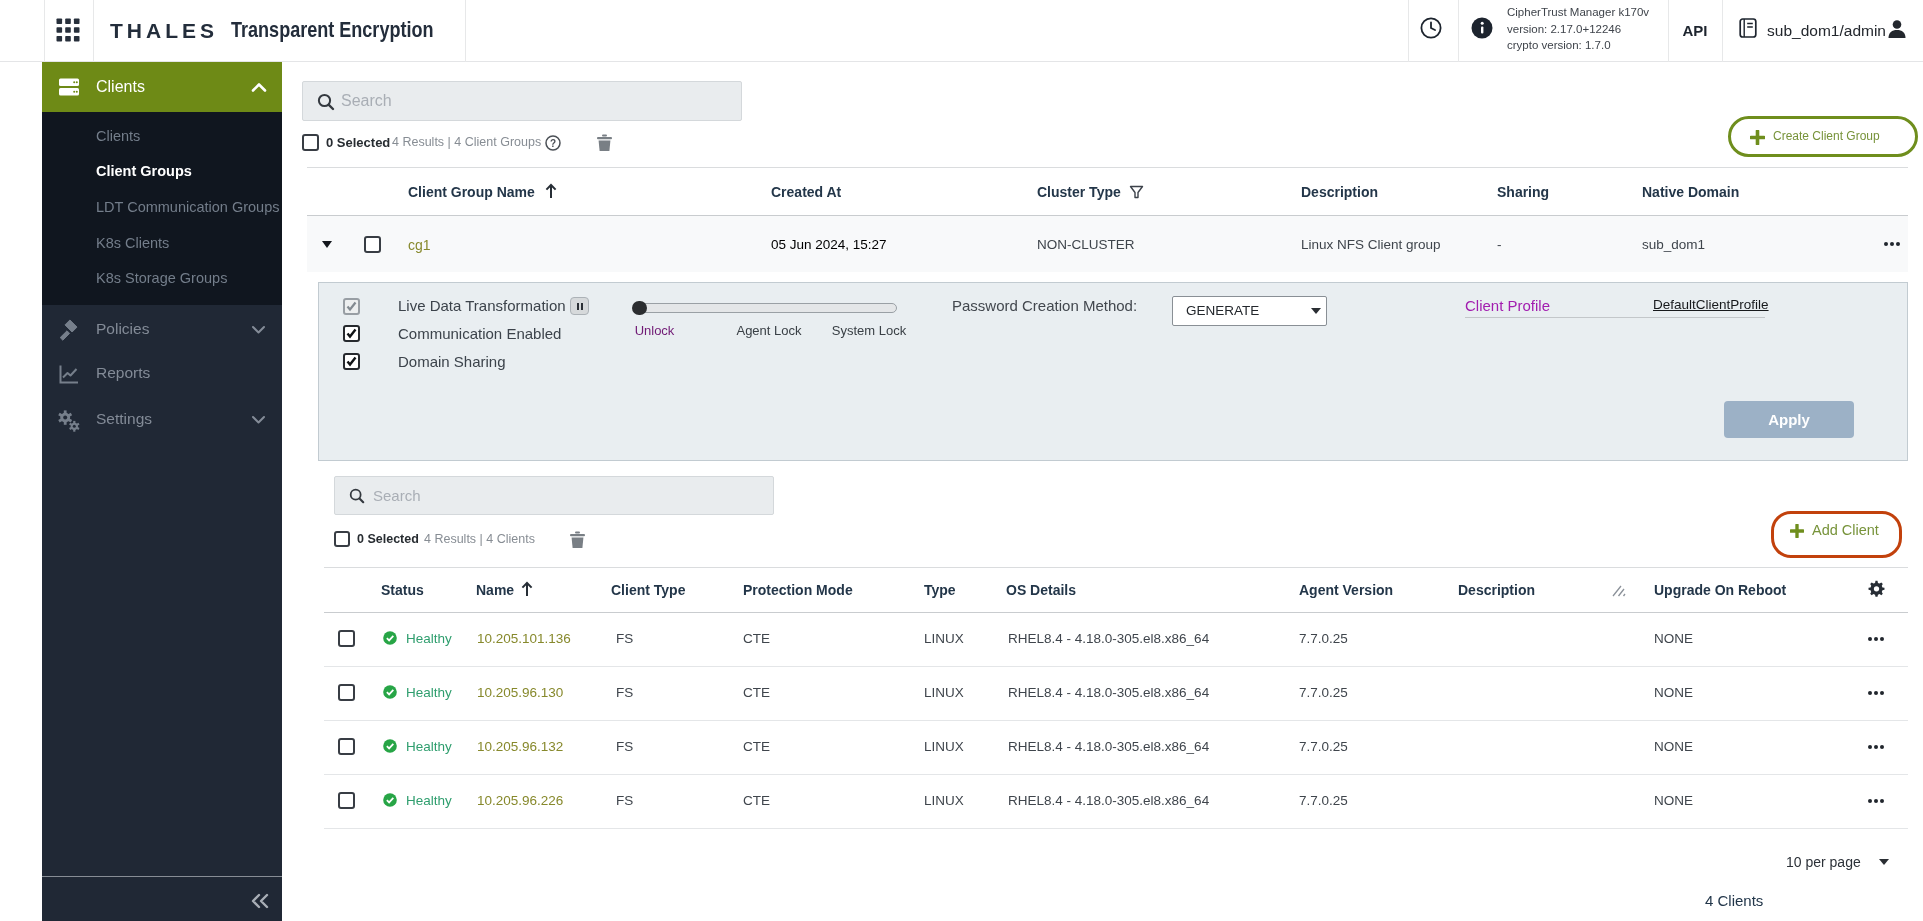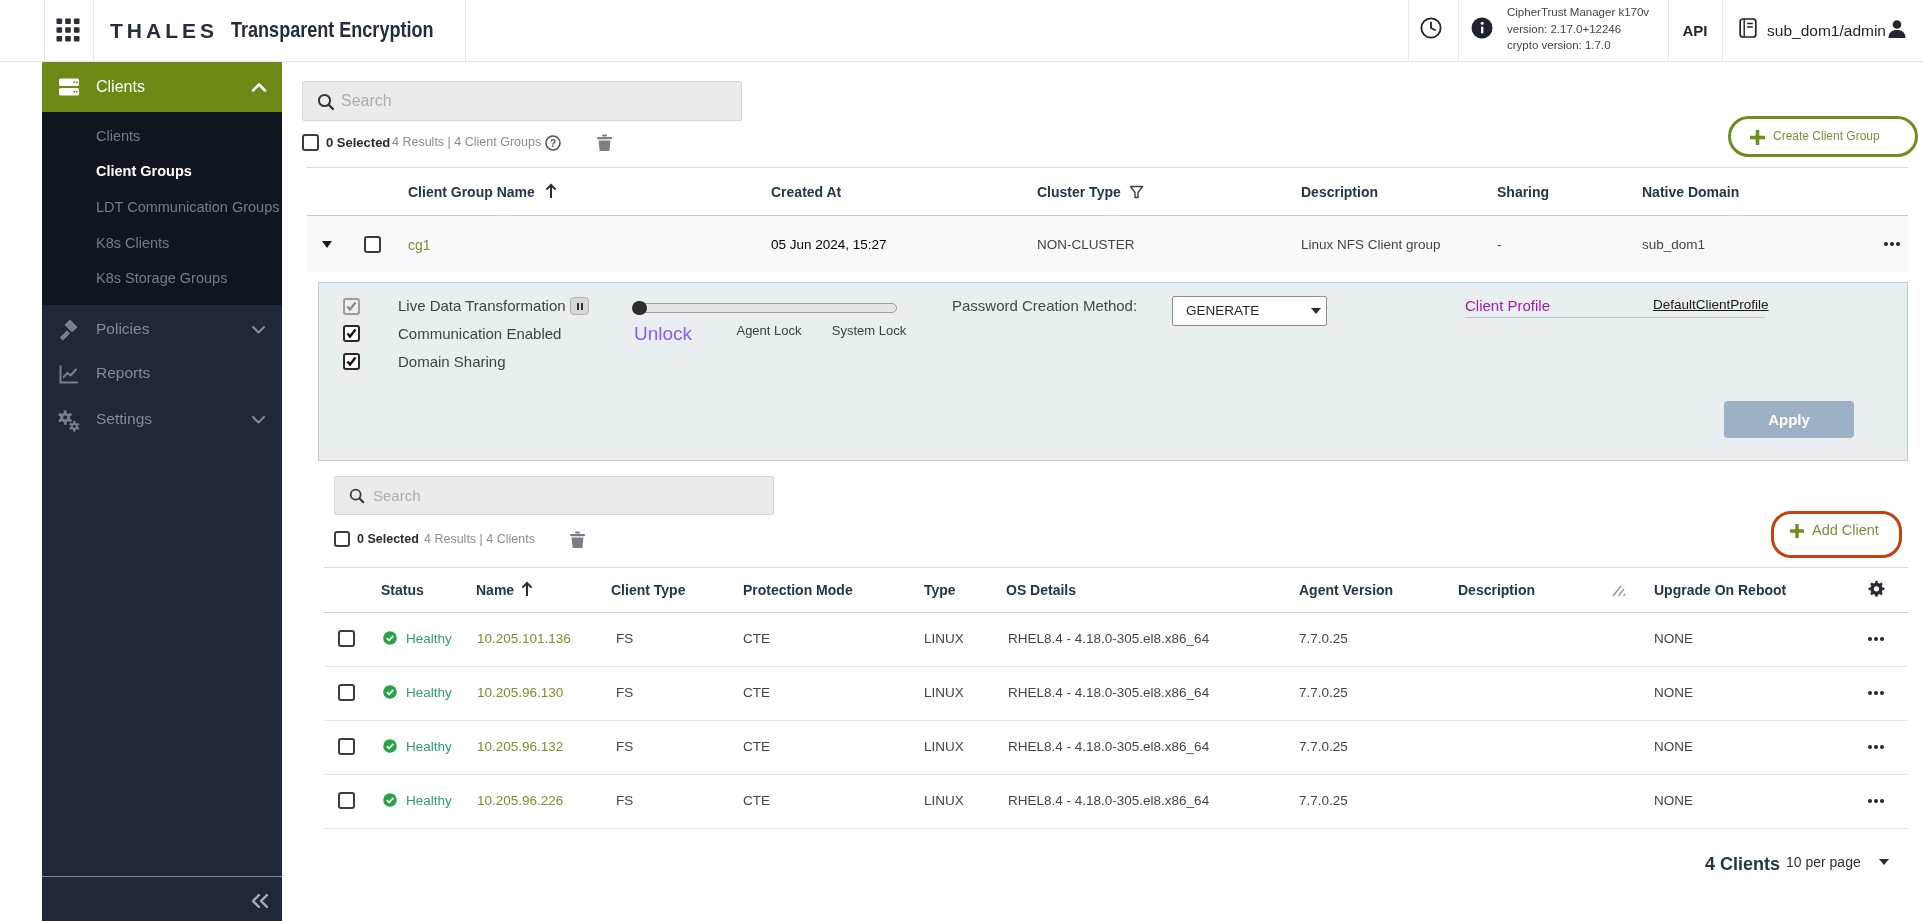--- a/index.html
+++ b/index.html
@@ -230,21 +230,21 @@
 
   <div class="cb" style="left:24px;top:70px;border-color:#26292e;">
     <svg class="abs" style="left:1px;top:1px;" width="11" height="11" viewBox="0 0 11 11">
         <path d="M1.5 5.5 L4 8.5 L9.5 1.5" fill="none" stroke="#101316" stroke-width="2.4"></path>
       </svg>
   </div>
   <div class="abs" style="left:79px;top:70px;font-size:15px;color:#3c434b;">Domain Sharing</div>
 
   <div class="abs" style="left:314px;top:19.5px;width:264px;height:10px;background:#e4e6e8;border:1px solid #9aa0a5;border-radius:5px;"></div>
   <div class="abs" style="left:313px;top:17.5px;width:14.5px;height:14.5px;border-radius:50%;background:#2b2d30;"></div>
-  <div class="abs" style="left:315px;top:40px;width:41px;text-align:center;font-size:19px;color:#8b5cf6;">Unlock</div>
+  <div class="abs" style="left:315px;top:40px;width:41px;text-align:center;font-size:13px;color:#701a75;">Unlock</div>
   <div class="abs" style="left:415px;top:40px;width:70px;text-align:center;font-size:13px;color:#3a4046;">Agent Lock</div>
   <div class="abs" style="left:510px;top:40px;width:80px;text-align:center;font-size:13px;color:#3a4046;">System Lock</div>
 
   <div class="abs" style="left:633px;top:14px;font-size:15px;color:#42474e;">Password Creation Method:</div>
   <div class="abs" style="left:853px;top:13px;width:155px;height:30px;background:#fff;border:1px solid #898f95;border-radius:2px;">
     <div class="abs" style="left:13px;top:0;height:28px;line-height:28px;font-size:13.5px;color:#23272c;">GENERATE</div>
     <div class="abs" style="left:138px;top:11px;width:0;height:0;border-left:5px solid transparent;border-right:5px solid transparent;border-top:6px solid #2a2e33;"></div>
   </div>
 
   <div class="abs" style="left:1146px;top:14px;font-size:15px;color:#a21caf;">Client Profile</div>
@@ -370,15 +370,15 @@
 <div class="td" style="left:1008px;top:793px;">RHEL8.4 - 4.18.0-305.el8.x86_64</div>
 <div class="td" style="left:1299px;top:793px;">7.7.0.25</div>
 <div class="td" style="left:1654px;top:793px;">NONE</div>
 <div class="dots" style="left:1868px;top:799px;">
     <i></i>
     <i></i>
     <i></i>
   </div>
 <div class="abs" style="left:324px;top:828px;width:1584px;height:0;border-top:1px solid #e4e6e8;"></div>
 
-<div class="abs" style="left:1705px;top:854px;font-size:18px;font-weight:bold;color:#22364a;">4 Clients</div>
+<div class="abs" style="left:1705px;top:892px;font-size:15px;font-weight:normal;color:#22364a;">4 Clients</div>
 <div class="abs" style="left:1786px;top:854px;font-size:14px;color:#2c3138;">10 per page</div>
 <div class="abs" style="left:1879px;top:859px;width:0;height:0;border-left:5px solid transparent;border-right:5px solid transparent;border-top:6px solid #2a2e33;"></div>
 
 </body></html>

